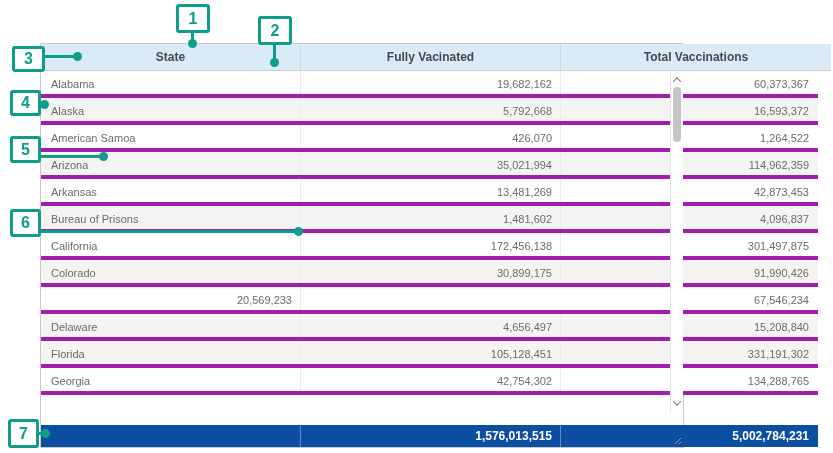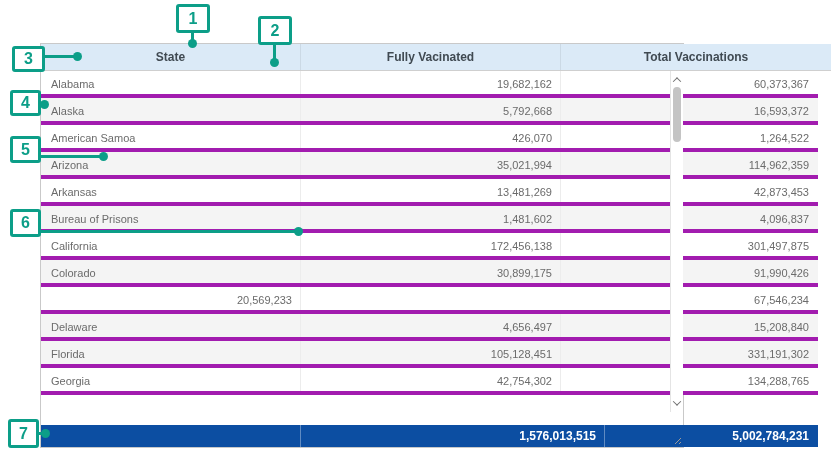--- a/index.html
+++ b/index.html
@@ -154,21 +154,21 @@
       <div class="td col-fully">105,128,451</div>
       <div class="td col-total">331,191,302</div>
     </div>
       <div class="trow">
       <div class="td col-state">Georgia</div>
       <div class="td col-fully">42,754,302</div>
       <div class="td col-total">134,288,765</div>
     </div>
     </div>
 
-  <div class="summary-row" style="background:#0c4ea2;gap:44px;">
+  <div class="summary-row" style="background:#0c4ea2;">
     <div class="td col-state"></div>
     <div class="td col-fully">1,576,013,515</div>
     <div class="td col-total">5,002,784,231</div>
   </div>
 
   <div class="scroll-strip">
     <div class="scroll-btn up">
       <span class="chev up"></span>
     </div>
     <div class="scroll-thumb"></div>

